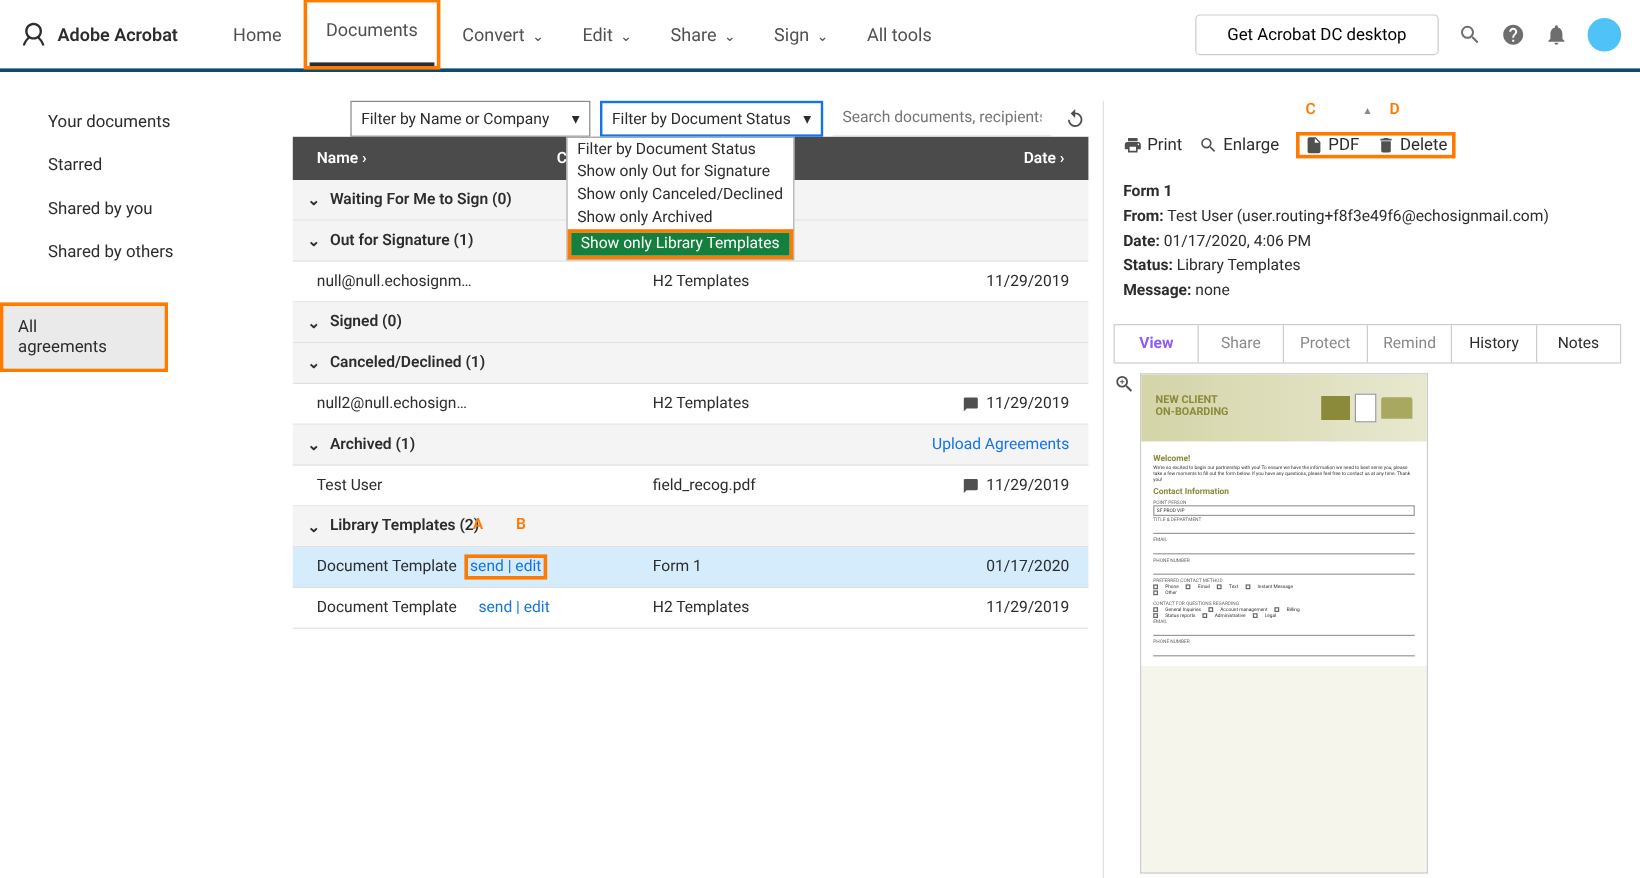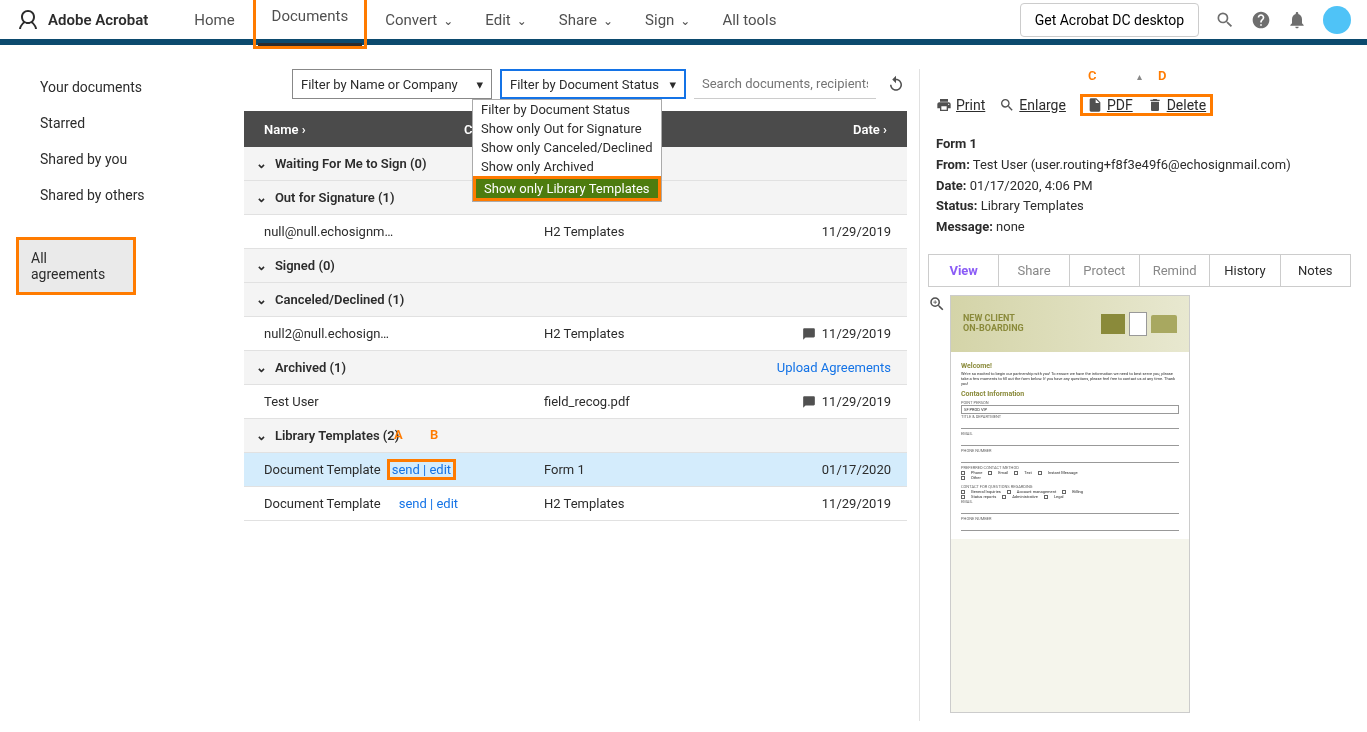--- a/index.html
+++ b/index.html
@@ -1,48 +1,48 @@
 <!DOCTYPE html>
 <html><head>
 <meta charset="utf-8">
 <style>
 * { margin: 0; padding: 0; box-sizing: border-box; font-family: -apple-system, BlinkMacSystemFont, "Segoe UI", Roboto, sans-serif; }
 body { background: #fff; font-size: 14px; color: #2c2c2c; }
-.top-nav { display: flex; align-items: center; height: 45px; border-bottom: 6px solid #0c4a6e; padding: 0 16px; justify-content: space-between; }
+.top-nav { display: flex; align-items: center; height: 60px; border-bottom: 3px solid #0c4a6e; padding: 0 16px; justify-content: space-between; }
 .logo-area { display: flex; align-items: center; gap: 8px; margin-right: 32px; }
 .logo-area svg { width: 24px; height: 24px; }
 .brand { font-weight: 600; font-size: 15px; }
 .nav-links { display: flex; gap: 4px; flex: 1; }
 .nav-link { padding: 8px 14px; cursor: pointer; font-size: 15px; color: #505050; display: flex; align-items: center; gap: 4px; }
 .nav-link.active { border-bottom: 3px solid #2c2c2c; }
 .highlight-box { border: 3px solid #ff7b00; }
 .nav-right { display: flex; align-items: center; gap: 16px; }
-.desktop-btn { border: 1px solid #ccc; background: #fff; padding: 8px 14px; border-radius: 4px; font-size: 14px; cursor: pointer; }
+.desktop-btn { border: 1px solid #ccc; background: #fff; padding: 8px 26px; border-radius: 4px; font-size: 14px; cursor: pointer; }
 .nav-icon { width: 20px; height: 20px; fill: #6e6e6e; cursor: pointer; }
 .avatar { width: 28px; height: 28px; border-radius: 50%; background: #4fc3f7; }
 
 .main-wrap { display: flex; height: calc(732px - 56px); }
 .sidebar { width: 220px; padding: 24px 0; }
 .sidebar-item { padding: 10px 40px; cursor: pointer; font-size: 14px; color: #2c2c2c; }
 .sidebar-item.selected { background: #eaeaea; }
 .sidebar-spacer { height: 24px; }
 
 .content { flex: 1; padding: 24px 8px 0 24px; display: flex; gap: 12px; overflow: hidden; }
 .left-col { flex: 1; min-width: 560px; }
 .page-title { font-size: 22px; font-weight: 400; margin-bottom: 24px; }
 
-.filters-row { display: flex; gap: 8px; margin-bottom: 12px; position: relative; padding-left: 48px; }
+.filters-row { display: flex; gap: 8px; margin-bottom: 0; position: relative; padding-left: 48px; }
 .filter-sel { height: 30px; border: 1px solid #888; background: #fff; padding: 0 8px; font-size: 13px; min-width: 200px; cursor: pointer; display: flex; align-items: center; justify-content: space-between; }
 .filter-sel.status { border: 2px solid #1473e6; min-width: 186px; }
 .search-input { flex: 1; height: 30px; border: none; border-bottom: 1px solid #ccc; padding: 0 8px; font-size: 13px; outline: none; }
 .reset-btn { width: 30px; height: 30px; display: flex; align-items: center; justify-content: center; cursor: pointer; }
 
 .dropdown-list { position: absolute; top: 30px; left: 228px; background: #fff; border: 1px solid #aaa; z-index: 10; min-width: 186px; }
 .dropdown-item { padding: 2px 8px; font-size: 13px; cursor: pointer; }
-.dropdown-item.selected { background: #4d7c0f; color: #fff; }
+.dropdown-item.selected { background: #15803d; color: #fff; }
 .dropdown-highlight { border: 3px solid #ff7b00; }
 
 .table-header { background: #4b4b4b; color: #fff; display: flex; height: 36px; align-items: center; font-size: 13px; font-weight: 600; }
 .th-name { padding-left: 20px; width: 220px; }
 .th-company { width: 140px; }
 .th-title { flex: 1; }
 .th-date { width: 120px; text-align: right; padding-right: 20px; }
 
 .section-row { display: flex; align-items: center; height: 34px; background: #f4f4f4; border-bottom: 1px solid #e1e1e1; padding-left: 12px; font-size: 13px; font-weight: 600; cursor: pointer; }
 .section-row .chev { margin-right: 8px; }
@@ -55,21 +55,21 @@
 .dr-date { width: 120px; text-align: right; padding-right: 16px; display: flex; justify-content: flex-end; gap: 6px; align-items: center; }
 .action-links { color: #1473e6; }
 .action-links a { color: #1473e6; text-decoration: none; cursor: pointer; }
 .action-box { border: 3px solid #ff7b00; padding: 0 2px; }
 
 .annot-letter { color: #ff7b00; font-weight: 600; font-size: 13px; position: absolute; }
 
 .right-col { width: 440px; display: flex; flex-direction: column; border-left: 1px solid #e1e1e1; }
 .scroll-arr { text-align: center; color: #888; font-size: 10px; padding: 2px 0; }
 .action-bar { display: flex; gap: 14px; padding: 10px 16px; align-items: center; font-size: 14px; }
-.action-btn { display: flex; align-items: flex-end; gap: 4px; cursor: pointer; text-decoration: underline; }
+.action-btn { display: flex; align-items: flex-end; gap: 4px; cursor: pointer; }
 .action-btn svg { width: 16px; height: 16px; fill: #505050; }
 .pdf-del-box { border: 3px solid #ff7b00; display: flex; gap: 14px; padding: 0 4px; }
 
 .meta-block { padding: 8px 16px 16px; font-size: 13px; line-height: 1.6; }
 .meta-block b { font-weight: 700; }
 
 .tabs-row { display: flex; border: 1px solid #ccc; margin: 0 8px; }
 .tab { flex: 1; text-align: center; padding: 8px 0; font-size: 13px; cursor: pointer; color: #888; border-right: 1px solid #ccc; }
 .tab:last-child { border-right: none; }
 .tab.active { color: #8b5cf6; font-weight: 700; }
@@ -138,21 +138,21 @@
   </div>
 </div>
 
 <div class="main-wrap">
   <div class="sidebar">
     <div class="sidebar-item">Your documents</div>
     <div class="sidebar-item">Starred</div>
     <div class="sidebar-item">Shared by you</div>
     <div class="sidebar-item">Shared by others</div>
     <div class="sidebar-spacer"></div>
-    <div class="highlight-box" style="margin-left:16px; width:120px;">
+    <div class="highlight-box" style="margin-left:0; width:140px;">
       <div class="sidebar-item selected" style="padding-left:12px;">All agreements</div>
     </div>
   </div>
 
   <div class="content">
     <div class="left-col">
 
       <div class="filters-row">
         <div class="filter-sel" style="width:220px;">
           <span>Filter by Name or Company</span>

